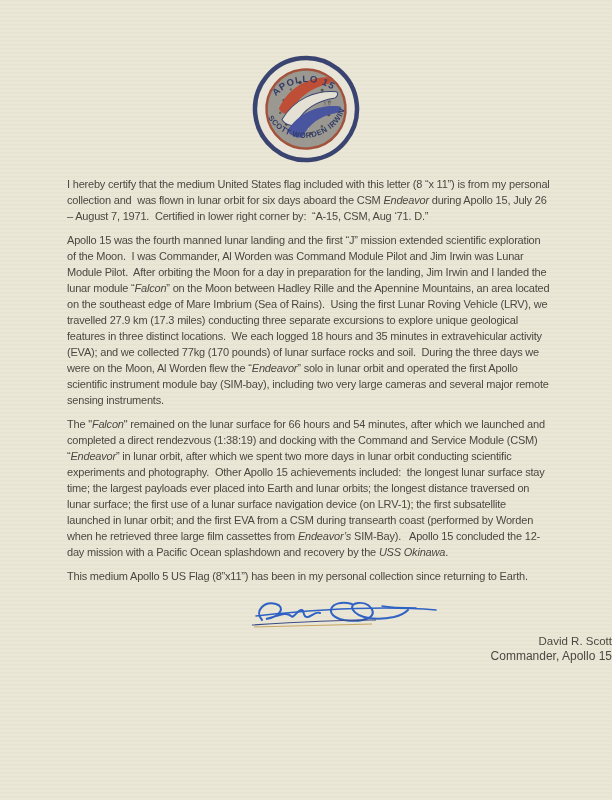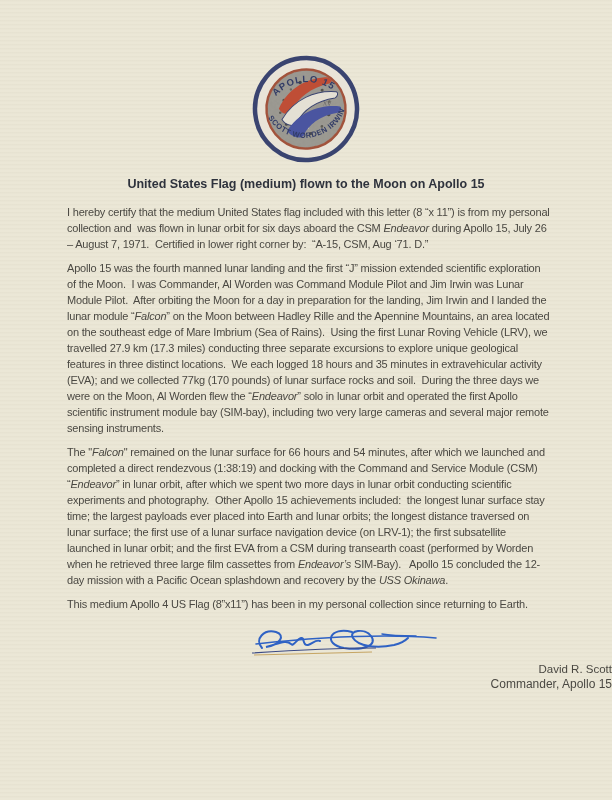--- a/index.html
+++ b/index.html
@@ -100,27 +100,26 @@
         <text font-size="9.5" font-weight="bold" fill="#323c66" letter-spacing="1.1">
           <textPath href="#arcTop" startOffset="50%" text-anchor="middle">APOLLO 15</textPath>
         </text>
         <text font-size="7.6" font-weight="bold" fill="#323c66" letter-spacing="0.5">
           <textPath href="#arcBot" startOffset="50%" text-anchor="middle">SCOTT WORDEN IRWIN</textPath>
         </text>
       </g>
     </svg>
   </div>
 
-  <h1 class="title">United States Flag (medium) flown to the Moon on Apollo 15</h1>
 
   <div class="body-text">
       <p><span>I hereby certify that the medium United States flag included with this letter (8 “x 11”) is from my personal collection and  was flown in lunar orbit for six days aboard the CSM </span><em>Endeavor</em><span> during Apollo 15, July 26 – August 7, 1971.  Certified in lower right corner by:  “A-15, CSM, Aug ‘71. D.”</span></p>
       <p><span>Apollo 15 was the fourth manned lunar landing and the first “J” mission extended scientific exploration of the Moon.  I was Commander, Al Worden was Command Module Pilot and Jim Irwin was Lunar Module Pilot.  After orbiting the Moon for a day in preparation for the landing, Jim Irwin and I landed the lunar module “</span><em>Falcon</em><span>” on the Moon between Hadley Rille and the Apennine Mountains, an area located on the southeast edge of Mare Imbrium (Sea of Rains).  Using the first Lunar Roving Vehicle (LRV), we travelled 27.9 km (17.3 miles) conducting three separate excursions to explore unique geological features in three distinct locations.  We each logged 18 hours and 35 minutes in extravehicular activity (EVA); and we collected 77kg (170 pounds) of lunar surface rocks and soil.  During the three days we were on the Moon, Al Worden flew the “</span><em>Endeavor</em><span>” solo in lunar orbit and operated the first Apollo scientific instrument module bay (SIM-bay), including two very large cameras and several major remote sensing instruments.</span></p>
       <p><span>The "</span><em>Falcon</em><span>" remained on the lunar surface for 66 hours and 54 minutes, after which we launched and completed a direct rendezvous (1:38:19) and docking with the Command and Service Module (CSM) “</span><em>Endeavor</em><span>” in lunar orbit, after which we spent two more days in lunar orbit conducting scientific experiments and photography.  Other Apollo 15 achievements included:  the longest lunar surface stay time; the largest payloads ever placed into Earth and lunar orbits; the longest distance traversed on lunar surface; the first use of a lunar surface navigation device (on LRV-1); the first subsatellite launched in lunar orbit; and the first EVA from a CSM during transearth coast (performed by Worden when he retrieved three large film cassettes from </span><em>Endeavor’s</em><span> SIM-Bay).   Apollo 15 concluded the 12-day mission with a Pacific Ocean splashdown and recovery by the </span><em>USS Okinawa</em><span>.</span></p>
-      <p><span>This medium Apollo 4 US Flag (8”x11”) has been in my personal collection since returning to Earth.</span></p>
+      <p><span>This medium Apollo 5 US Flag (8”x11”) has been in my personal collection since returning to Earth.</span></p>
     </div>
 
   <div class="sig-block">
     <svg class="sig-svg" width="212" height="36" viewBox="0 0 212 36">
 
       <path d="M30,19 C85,13 150,8 210,13" fill="none" stroke="#2f62c4" stroke-width="1.6" stroke-linecap="round"></path>
 
       <path d="M36,23 C28,14 38,4 50,7 C60,10 54,20 40,22 C52,19 60,14 65,19 C67,22 71,14 75,13 C79,12 76,21 82,20 C86,19 90,14 94,16" fill="none" stroke="#2f62c4" stroke-width="2" stroke-linecap="round"></path>
 
       <path d="M126,7 C104,1 96,19 118,23 C138,26 152,20 145,11 C139,3 122,5 127,13 C132,21 150,24 168,20 C176,18 180,15 182,13" fill="none" stroke="#2f62c4" stroke-width="2" stroke-linecap="round"></path>

